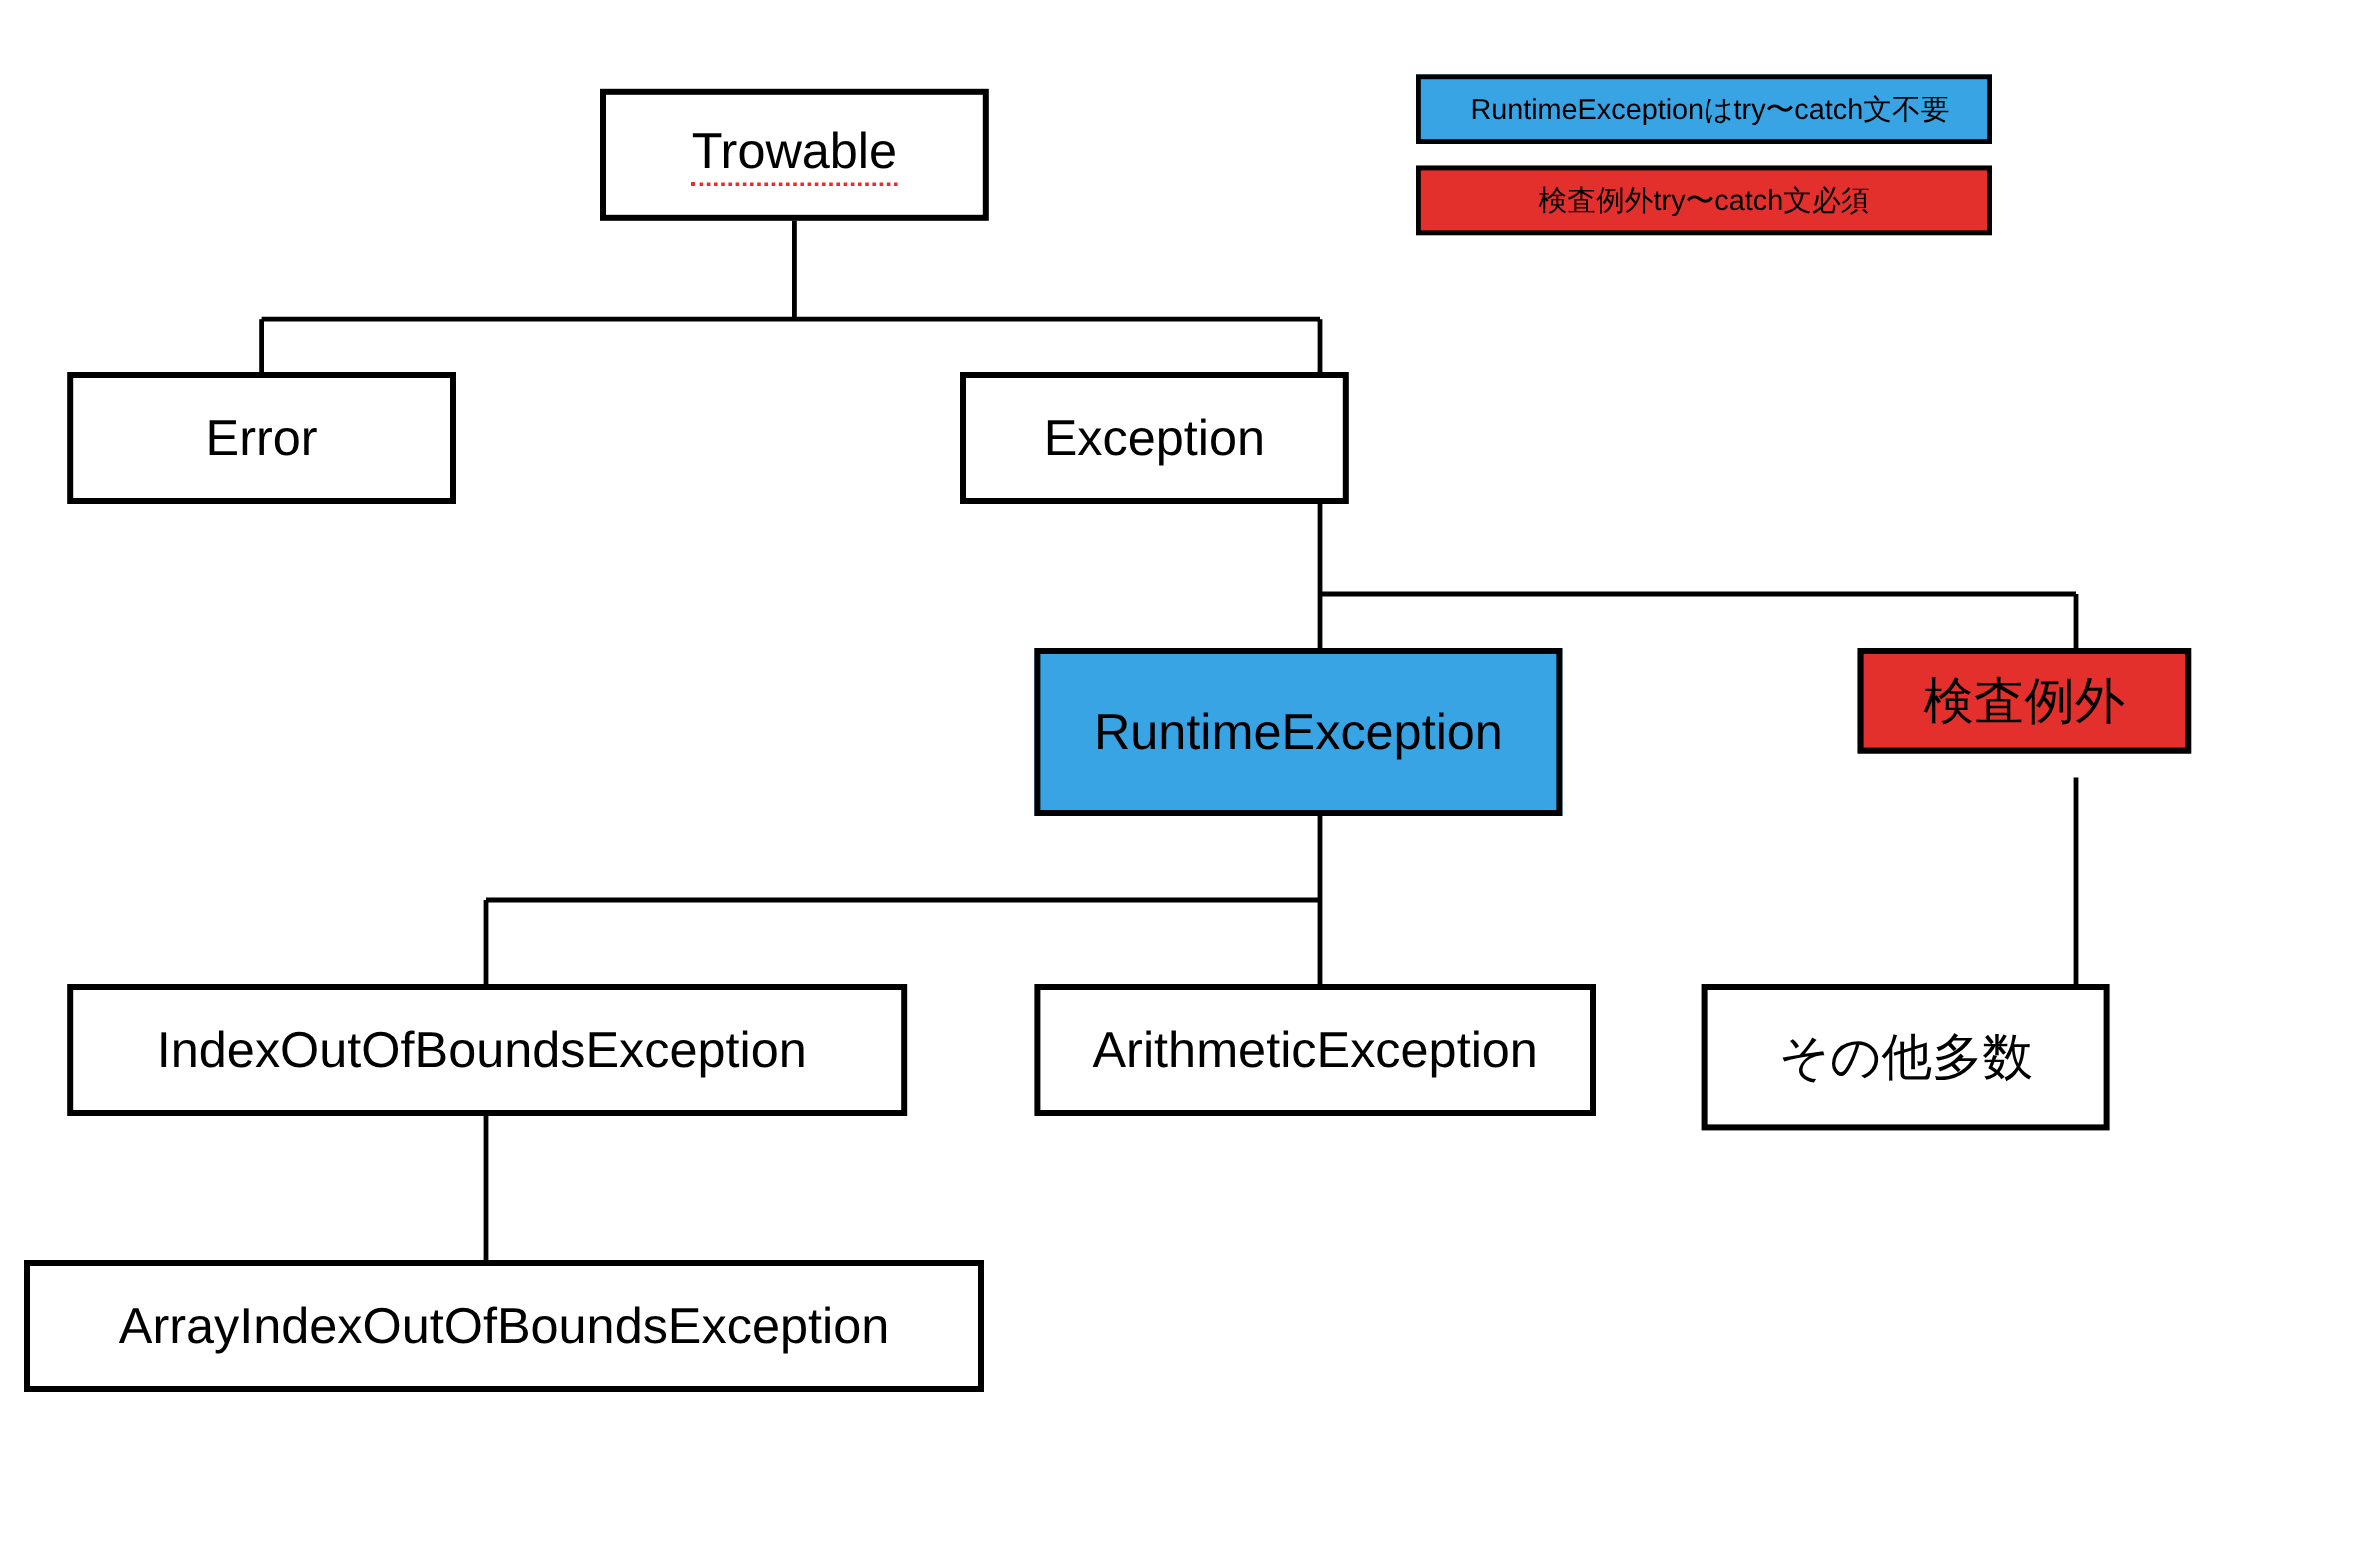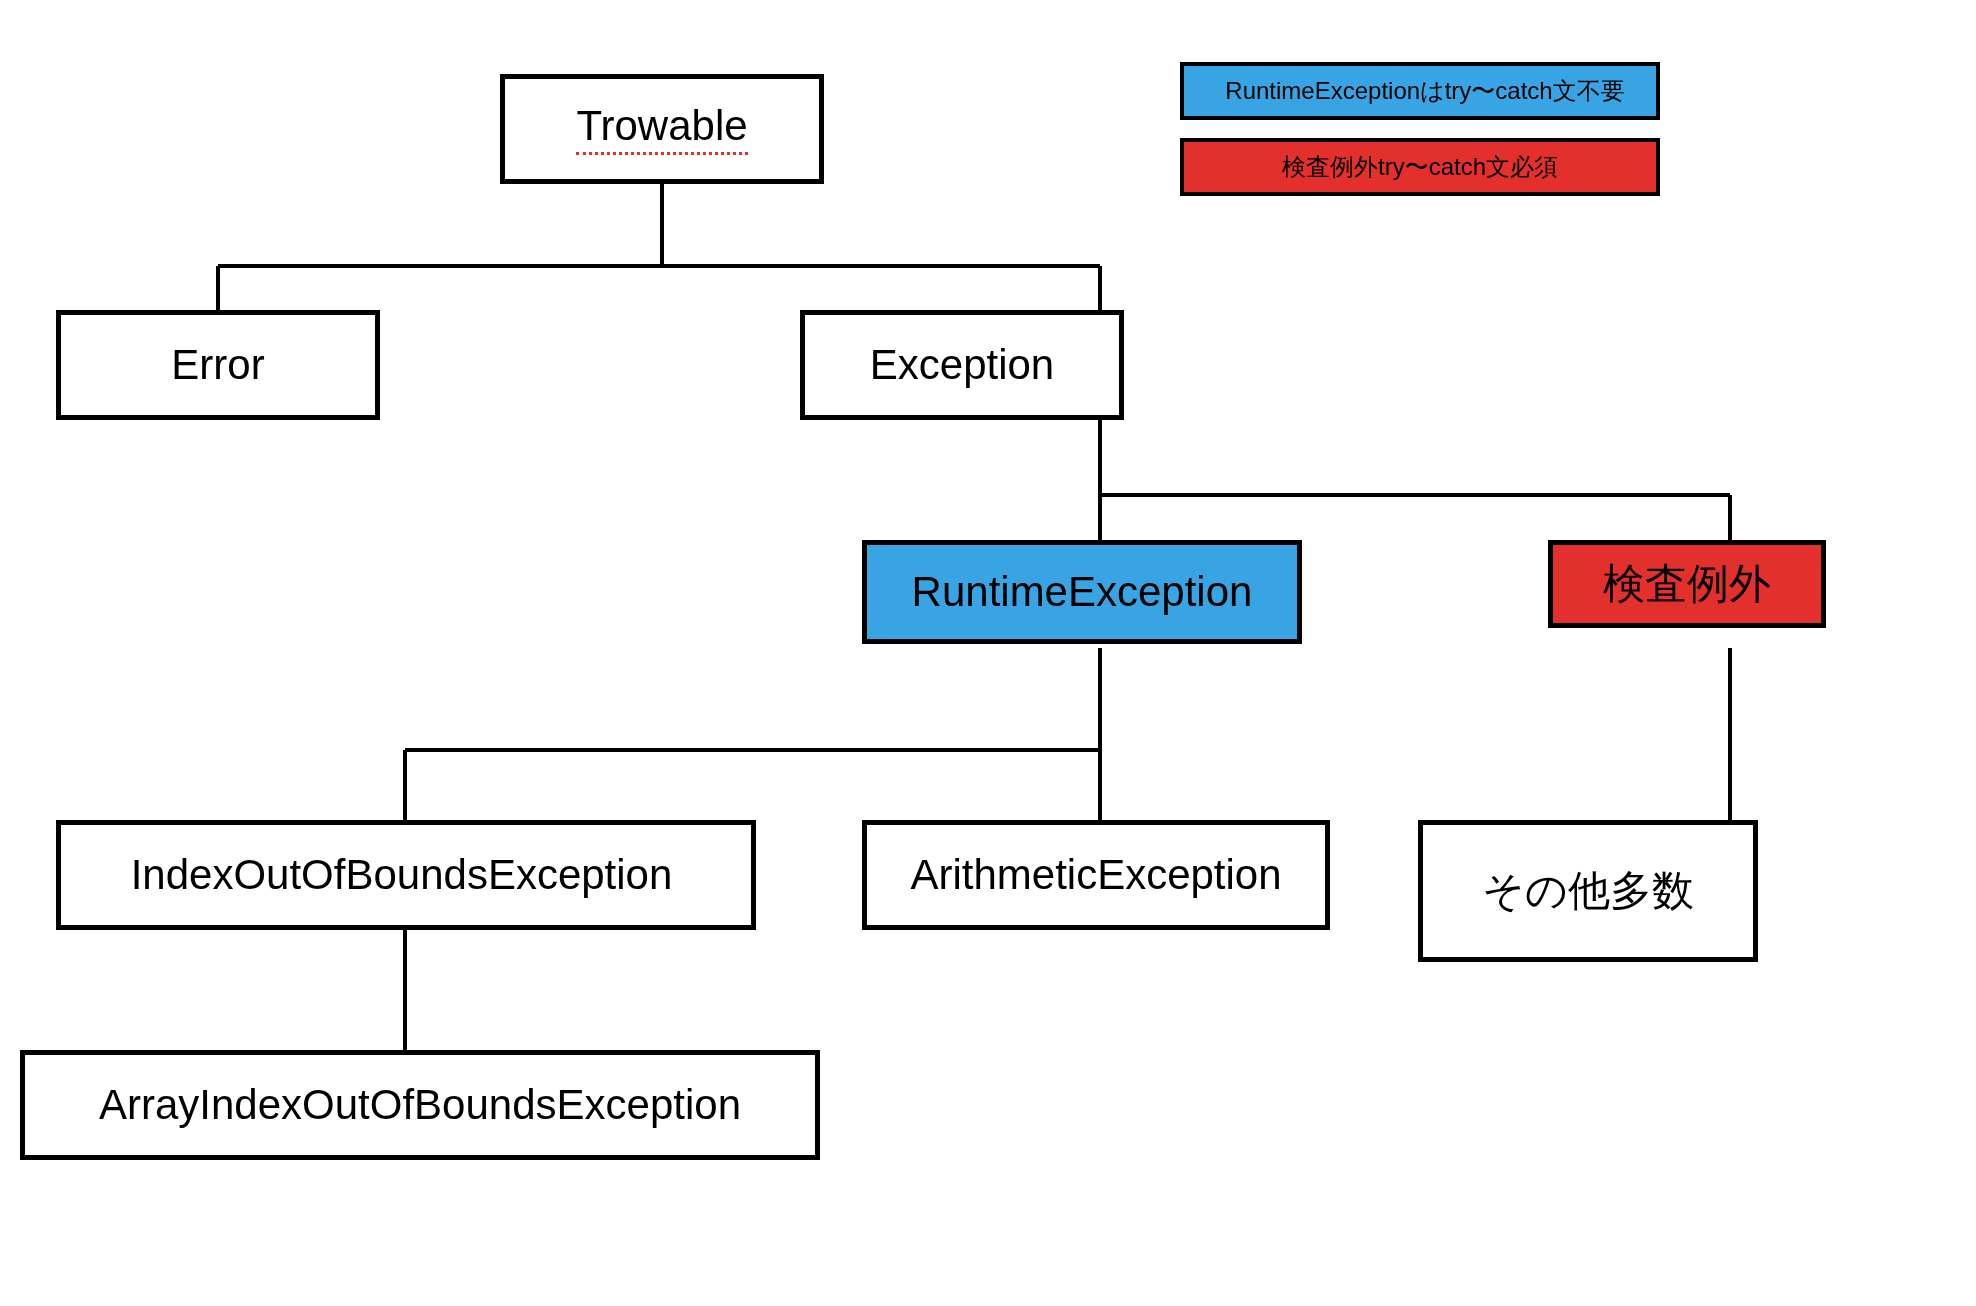--- a/index.html
+++ b/index.html
@@ -103,37 +103,37 @@
   </div>
 
   <div class="node" style="left:56px; top:310px; width:324px; height:110px;">
     <span>Error</span>
   </div>
 
   <div class="node" style="left:800px; top:310px; width:324px; height:110px;text-align:right;">
     <span>Exception</span>
   </div>
 
-  <div class="node blue" style="left:862px; top:540px; width:440px; height:104px;">
+  <div class="node blue" style="left:862px; top:540px; width:440px; height:140px;">
     <span>RuntimeException</span>
   </div>
 
   <div class="node red" style="left:1548px; top:540px; width:278px; height:88px;">
     <span>検査例外</span>
   </div>
 
   <div class="node" style="left:56px; top:820px; width:700px; height:110px;padding-left:11px;">
     <span>IndexOutOfBoundsException</span>
   </div>
 
   <div class="node" style="left:862px; top:820px; width:468px; height:110px;text-align:center;">
     <span>ArithmeticException</span>
   </div>
 
-  <div class="node" style="left:1418px; top:820px; width:340px; height:142px;">
+  <div class="node" style="left:1418px; top:820px; width:340px; height:122px;">
     <span>その他多数</span>
   </div>
 
   <div class="node" style="left:20px; top:1050px; width:800px; height:110px;">
     <span>ArrayIndexOutOfBoundsException</span>
   </div>
 
 </div>
 
 </body></html>

